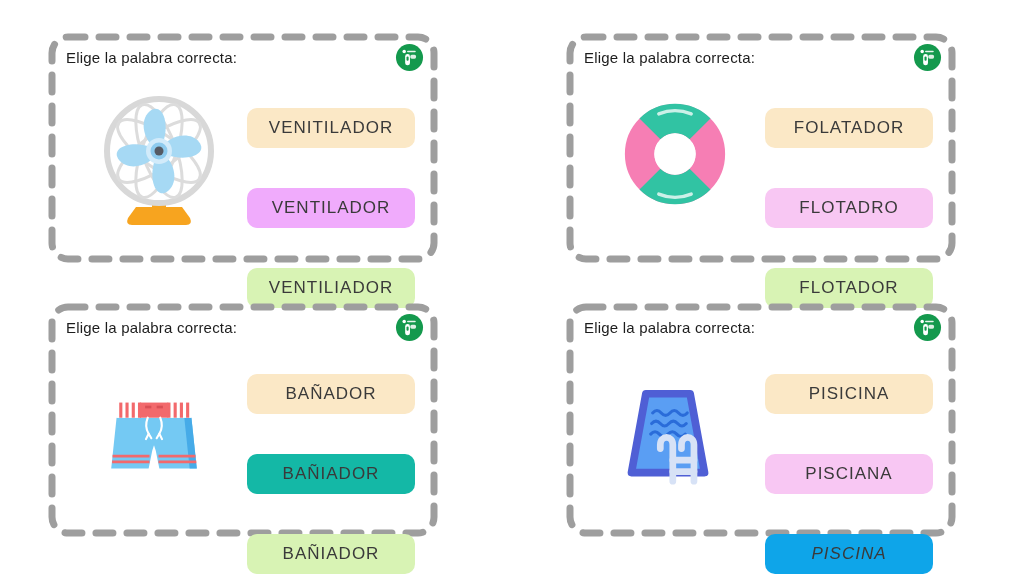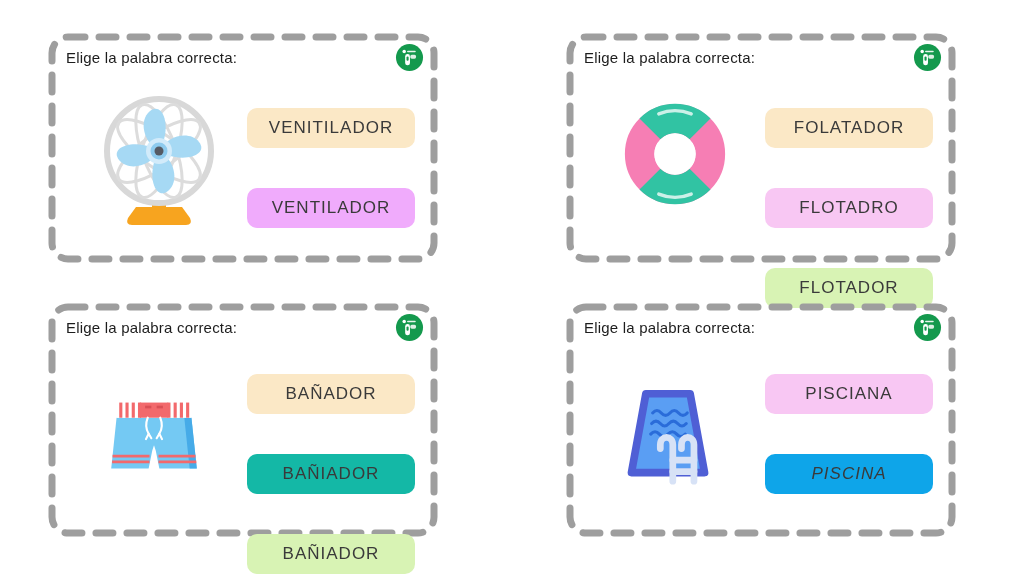--- a/index.html
+++ b/index.html
@@ -74,20 +74,21 @@
         <path d="M61 60 C46 52 40 30 52 20 C62 12 70 26 67 44 C65 54 63 58 61 60 Z" transform="rotate(270 61 60)"></path>
       </g>
       <circle cx="61" cy="60" r="13" fill="#d2ebfa"></circle>
       <circle cx="61" cy="60" r="8.5" fill="#8ecbee"></circle>
       <circle cx="61" cy="60" r="4.5" fill="#555a63"></circle>
     </svg>
   </div>
   <div class="options">
     <button class="pill" style="background-color: rgb(251, 232, 198);">VENITILADOR</button>
     <button class="pill" style="background-color: #f0abfc;">VENTILADOR</button>
+    <button class="pill" style="background-color: rgb(216, 243, 180);">VENTILIADOR</button>
   </div>
 </div>
 
 <div class="card top right">
   <svg class="dash-border" viewBox="0 0 390 230">
     <rect x="4" y="4" width="382" height="222" rx="16" fill="none" stroke="#9e9e9e" stroke-width="7" stroke-dasharray="17 14" stroke-linecap="round"></rect>
   </svg>
   <div class="prompt">Elige la palabra correcta:</div>
   <div class="badge">
     <svg viewBox="0 0 30 30" width="29" height="29">
@@ -195,16 +196,17 @@
       </g>
       <g fill="none" stroke="#d7e2f6" stroke-width="7" stroke-linecap="round">
         <path d="M44 64 v-4 c0 -10 13 -10 13 0 v38"></path>
         <path d="M66 64 v-4 c0 -10 13 -10 13 0 v38"></path>
         <path d="M57 76 H79"></path>
         <path d="M57 88 H79"></path>
       </g>
     </svg>
   </div>
   <div class="options">
+    <button class="pill" style="background-color: rgb(251, 232, 198);">PISICINA</button>
     <button class="pill" style="background-color: rgb(248, 199, 243);">PISCIANA</button>
     <button class="pill" style="background-color: #0ea5e9; font-style: italic;">PISCINA</button>
   </div>
 </div>
 
 </body></html>

